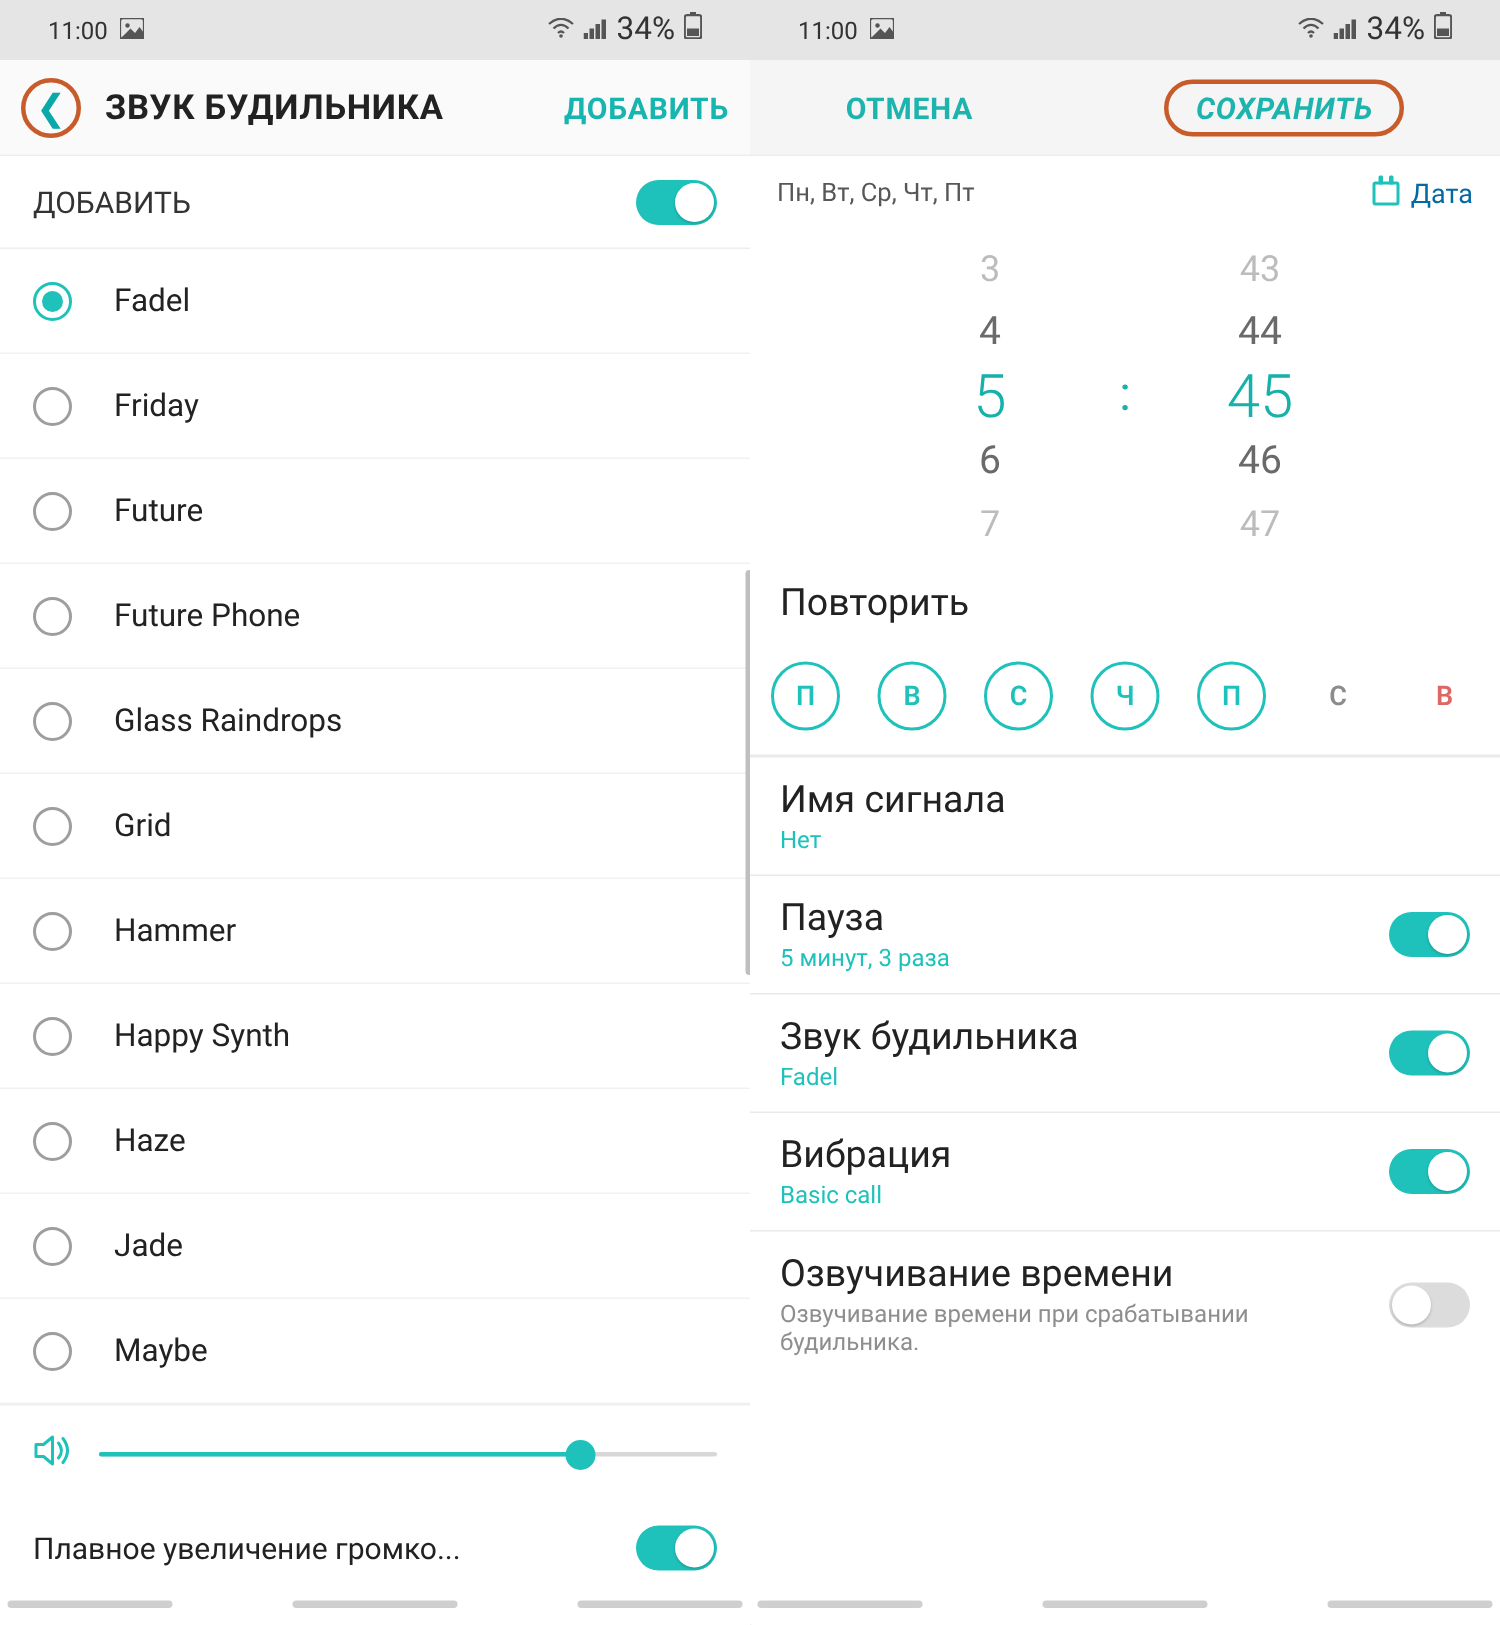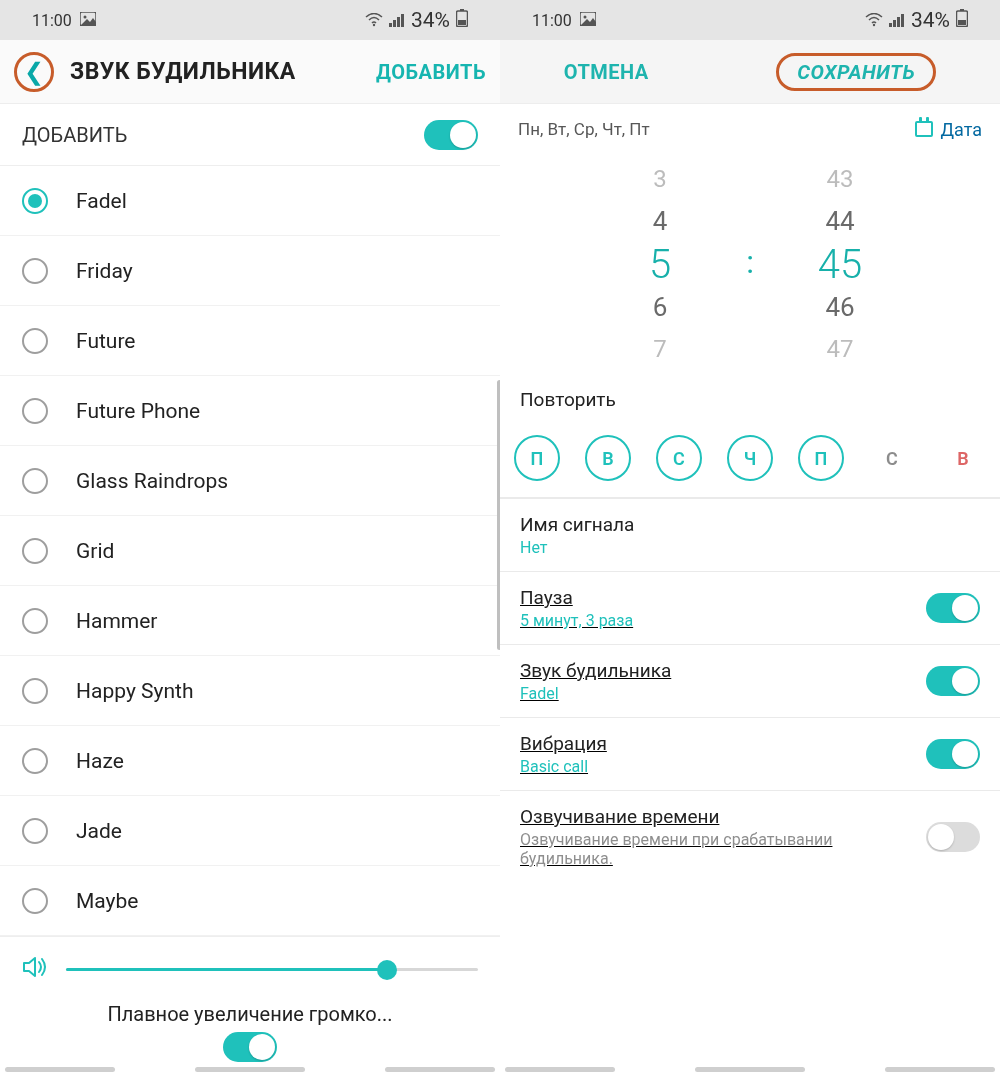--- a/index.html
+++ b/index.html
@@ -59,21 +59,21 @@
   .radio.sel { border-color: #1fc1bb; }
   .radio.sel::after { content: ""; width: 14px; height: 14px; background: #1fc1bb; border-radius: 50%; }
   .sound-item .name { font-size: 21px; color: #222; }
 
   .vol-row { height: 66px; display: flex; align-items: center; padding: 0 22px; gap: 18px; border-top: 1px solid #eee; }
   .vol-ico { color: #1fc1bb; font-size: 24px; }
   .slider-track { flex: 1; height: 3px; background: #d7d7d7; position: relative; border-radius: 2px; }
   .slider-fill { position: absolute; left: 0; top: 0; height: 3px; background: #1fc1bb; width: 78%; border-radius: 2px; }
   .slider-thumb { position: absolute; left: 78%; top: -8px; width: 20px; height: 20px; border-radius: 50%; background: #1fc1bb; transform: translateX(-50%); }
 
-  .grad-row { height: 60px; display: flex; align-items: center; justify-content: space-between; padding: 0 22px; font-size: 20px; color: #222; flex-direction: column; }
+  .grad-row { height: 60px; display: flex; align-items: center; justify-content: space-between; padding: 0 22px; font-size: 20px; color: #222; }
   .ellip { white-space: nowrap; overflow: hidden; text-overflow: ellipsis; max-width: 380px; }
 
   .navbar { position: absolute; bottom: 0; left: 0; right: 0; height: 16px; display: flex; justify-content: center; gap: 80px; }
   .navbar .pill { width: 110px; height: 5px; background: #cfcfcf; border-radius: 3px; }
   .divider-v { position: absolute; left: 500px; top: 0; width: 1px; height: 1083px; background: #cfcfcf; }
   .mid-handle { position: absolute; left: 497px; top: 380px; width: 5px; height: 270px; background: #bfbfbf; border-radius: 3px; }
 
   
   .days-row { height: 50px; display: flex; align-items: center; justify-content: space-between; padding: 0 18px; font-size: 17px; color: #575757; }
   .date-btn { color: #0369a1; display: flex; align-items: center; gap: 8px; font-size: 18px; }
@@ -82,25 +82,25 @@
   .date-ico::after { content: ""; position: absolute; top: -6px; right: 2px; width: 3px; height: 6px; background: #1fc1bb; border-radius: 1px; }
 
   .timepicker { height: 220px; display: flex; justify-content: center; gap: 60px; padding: 6px 0; position: relative; }
   .wheel { width: 120px; display: flex; flex-direction: column; align-items: center; justify-content: center; gap: 4px; overflow: hidden; }
   .wheel .cell { font-size: 24px; color: #bcbcbc; height: 40px; display: flex; align-items: center; }
   .wheel .cell.near { color: #6a6a6a; font-size: 26px; }
   .wheel .cell.active { color: #17b0aa; font-size: 40px; font-weight: 300; }
   .colon { position: absolute; left: 50%; top: 50%; transform: translate(-50%, -55%); font-size: 32px; color: #17b0aa; }
 
   .section { padding: 14px 20px; border-top: 1px solid #eaeaea; }
-  .section .title-sm { font-size: 19px; color: #222; margin-bottom: 2px; }
+  .section .title-sm { font-size: 25px; color: #222; margin-bottom: 2px; }
   .section .sub { font-size: 16px; color: #1fc1bb; }
   .section .sub.gray { color: #8e8e8e; }
   .section.flex { display: flex; align-items: center; justify-content: space-between; }
-  .section.flex .txtcol { flex: 1; text-decoration: underline; }
+  .section.flex .txtcol { flex: 1; }
 
   .repeat-days { display: flex; justify-content: space-between; padding: 8px 14px 16px; border-bottom: 1px solid #eaeaea; }
   .daychip { width: 46px; height: 46px; border-radius: 50%; display: flex; align-items: center; justify-content: center; font-size: 18px; font-weight: 600; }
   .daychip.on { border: 2px solid #1fc1bb; color: #1fc1bb; }
   .daychip.off { color: #8c8c8c; }
   .daychip.off.sun { color: #d66; }
 
 </style>
 </head>
 <body>

